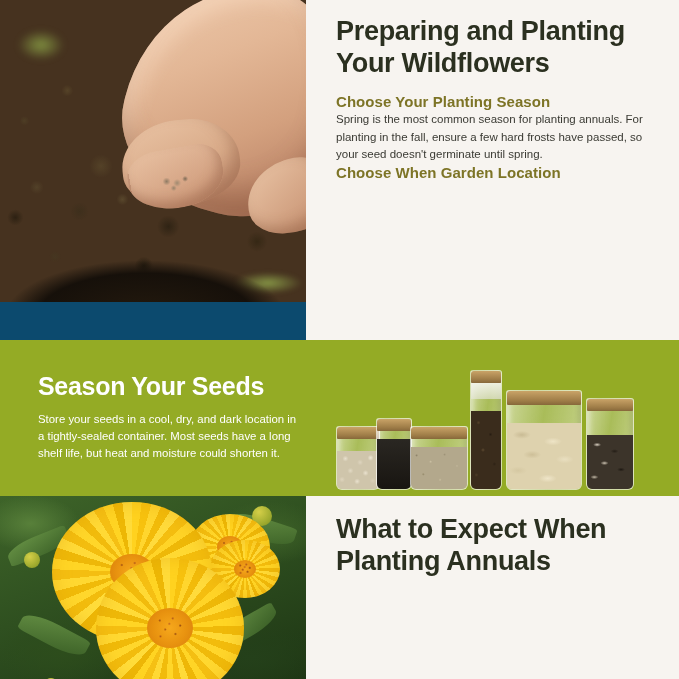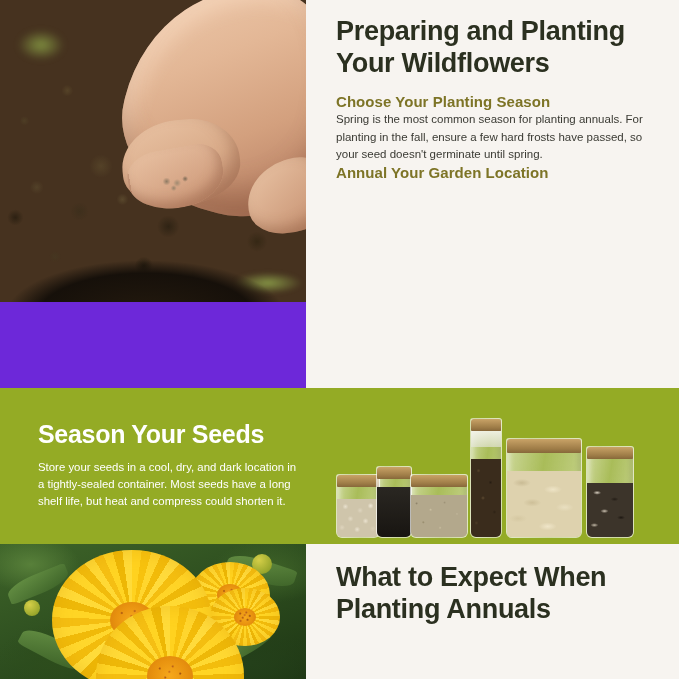--- a/index.html
+++ b/index.html
@@ -18,23 +18,23 @@
     width: 679px;
     height: 679px;
     background: #f7f4f0;
     display: flex;
     flex-direction: column;
   }
 
   
   .row-top {
     display: flex;
-    height: 388px;
+    height: 340px;
     width: 679px;
-    background: #6d28d9;
+    background: #0c4a6e;
     justify-content: center;
   }
   .img-soil {
     width: 306px;
     height: 302px;
     flex: 0 0 306px;
     position: relative;
     overflow: hidden;
     background: #46321f;
   }
@@ -440,30 +440,30 @@
 
     <div class="col-right">
       <h1 class="sec-title">Preparing and Planting Your Wildflowers</h1>
 
       <div>
         <div class="subhead">Choose Your Planting Season</div>
         <p class="body">Spring is the most common season for planting annuals. For planting in the fall, ensure a few hard frosts have passed, so your seed doesn't germinate until spring.</p>
       </div>
 
       <div>
-        <div class="subhead">Annual Your Garden Location</div>
+        <div class="subhead">Choose When Garden Location</div>
       </div>
 
     </div>
   </div>
 
   <div class="row-green">
     <div class="green-text">
       <h2 class="green-title">Season Your Seeds</h2>
-      <p class="green-body">Store your seeds in a cool, dry, and dark location in a tightly-sealed container. Most seeds have a long shelf life, but heat and compress could shorten it.</p>
+      <p class="green-body">Store your seeds in a cool, dry, and dark location in a tightly-sealed container. Most seeds have a long shelf life, but heat and moisture could shorten it.</p>
     </div>
 
     <div class="jars">
       <div class="jar" id="jar1">
         <div class="fill"></div>
         <div class="cork"></div>
       </div>
       <div class="jar" id="jar2">
         <div class="fill"></div>
         <div class="cork"></div>

